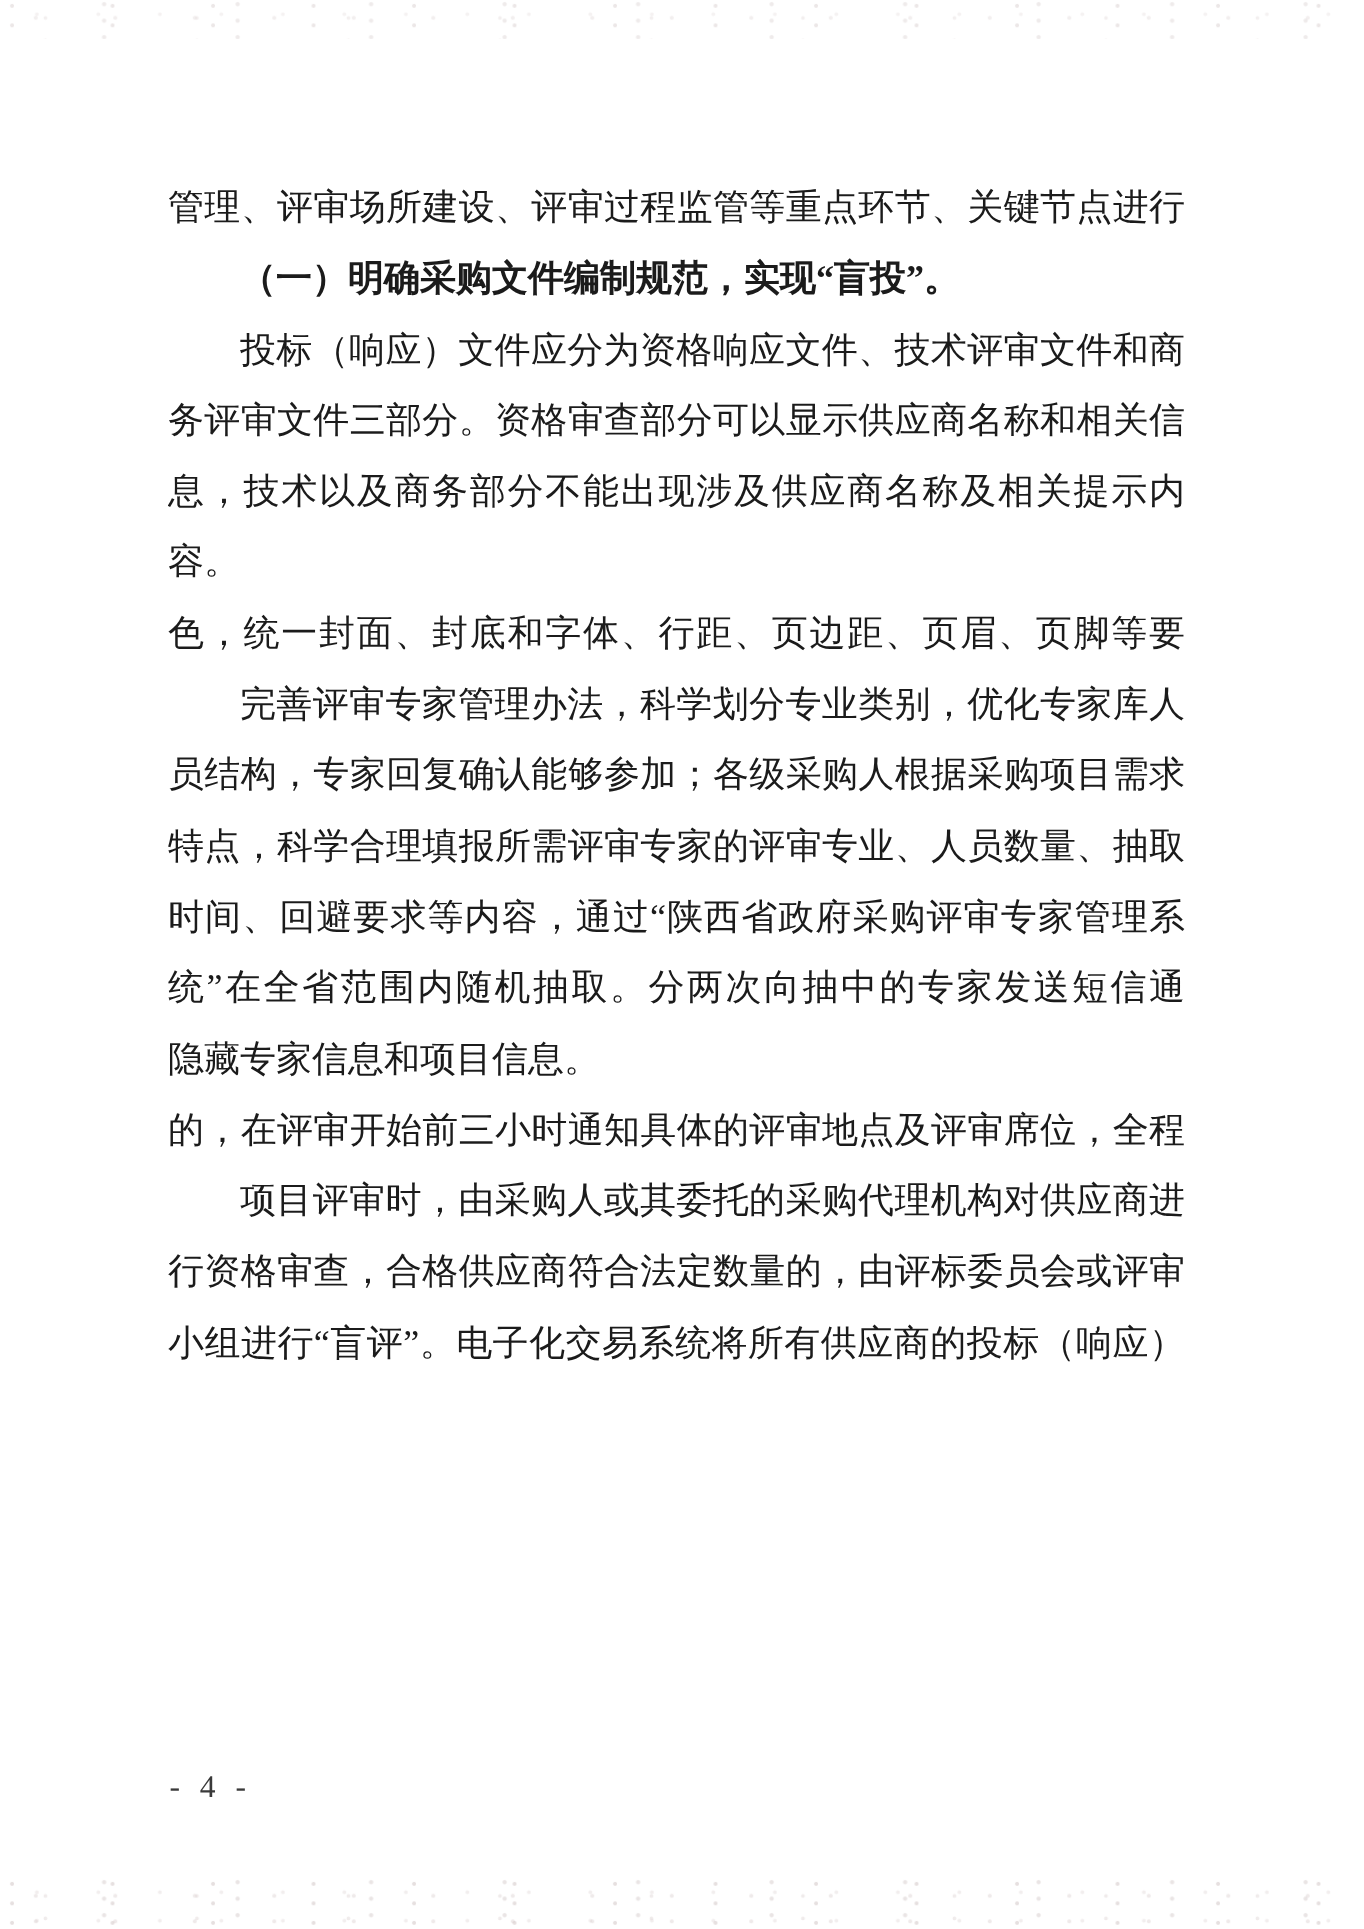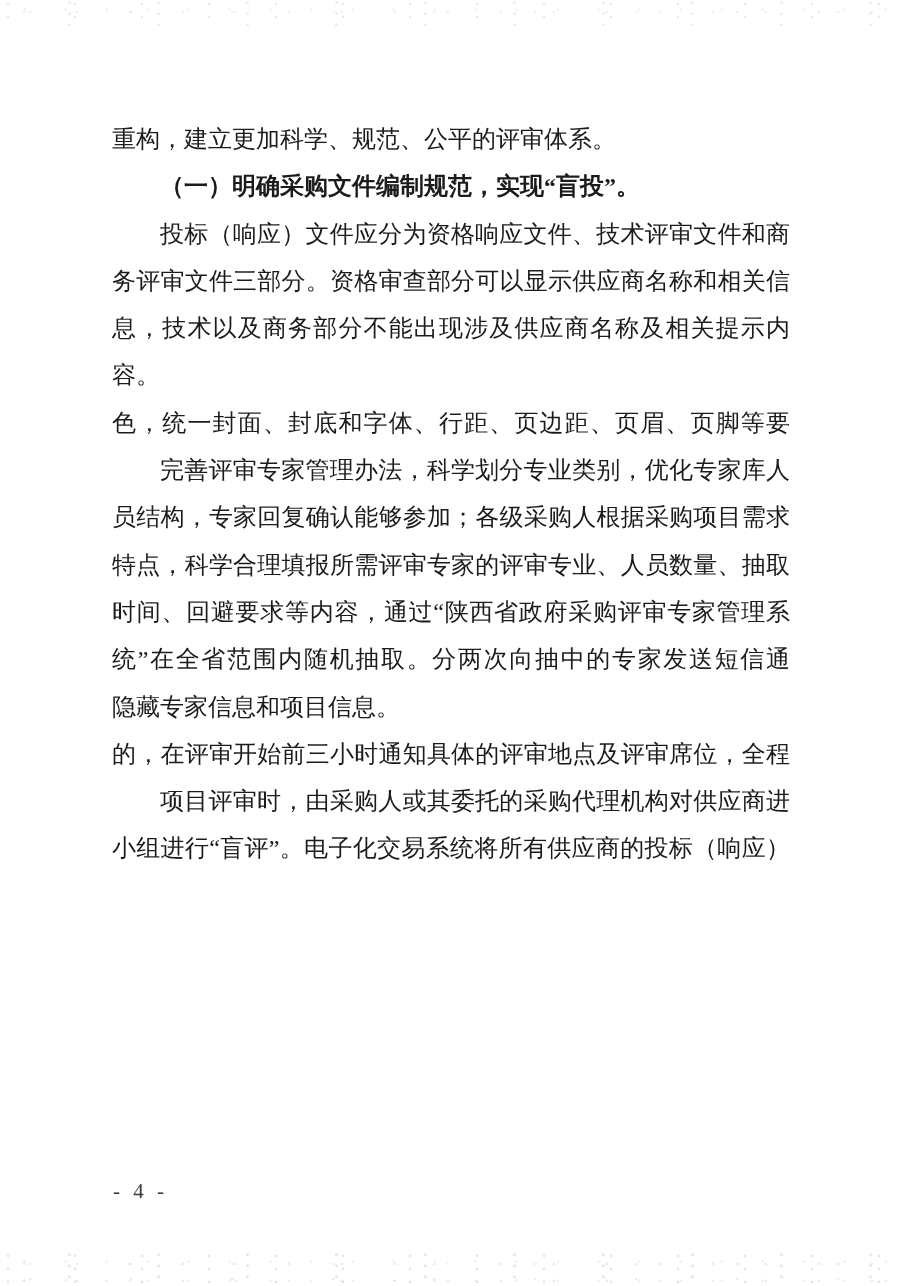--- a/index.html
+++ b/index.html
@@ -70,32 +70,33 @@
     color: #3a3a3a;
     font-family: "Liberation Serif", "DejaVu Serif", serif;
   }
 </style>
 </head>
 <body>
 
 <div class="page">
   <div class="noise noise-top"></div>
   <div class="text-block">
-      <div class="line">重构，建立更加科学、规范、公平的评审体系。</div>
+      <div class="line fill">管理、评审场所建设、评审过程监管等重点环节、关键节点进行</div>
       <div class="line indent heading">（一）明确采购文件编制规范，实现“盲投”。</div>
       <div class="line fill indent">投标（响应）文件应分为资格响应文件、技术评审文件和商</div>
       <div class="line fill">务评审文件三部分。资格审查部分可以显示供应商名称和相关信</div>
       <div class="line fill">息，技术以及商务部分不能出现涉及供应商名称及相关提示内</div>
       <div class="line">容。</div>
       <div class="line fill">色，统一封面、封底和字体、行距、页边距、页眉、页脚等要求。</div>
       <div class="line fill indent">完善评审专家管理办法，科学划分专业类别，优化专家库人</div>
       <div class="line fill">员结构，专家回复确认能够参加；各级采购人根据采购项目需求</div>
       <div class="line fill">特点，科学合理填报所需评审专家的评审专业、人员数量、抽取</div>
       <div class="line fill">时间、回避要求等内容，通过“陕西省政府采购评审专家管理系</div>
       <div class="line fill">统”在全省范围内随机抽取。分两次向抽中的专家发送短信通知，</div>
       <div class="line">隐藏专家信息和项目信息。</div>
       <div class="line fill">的，在评审开始前三小时通知具体的评审地点及评审席位，全程</div>
       <div class="line fill indent">项目评审时，由采购人或其委托的采购代理机构对供应商进</div>
+      <div class="line fill">行资格审查，合格供应商符合法定数量的，由评标委员会或评审</div>
       <div class="line fill">小组进行“盲评”。电子化交易系统将所有供应商的投标（响应）</div>
     </div>
   <div class="page-number">- 4 -</div>
   <div class="noise noise-bottom"></div>
 </div>
 
 </body></html>

